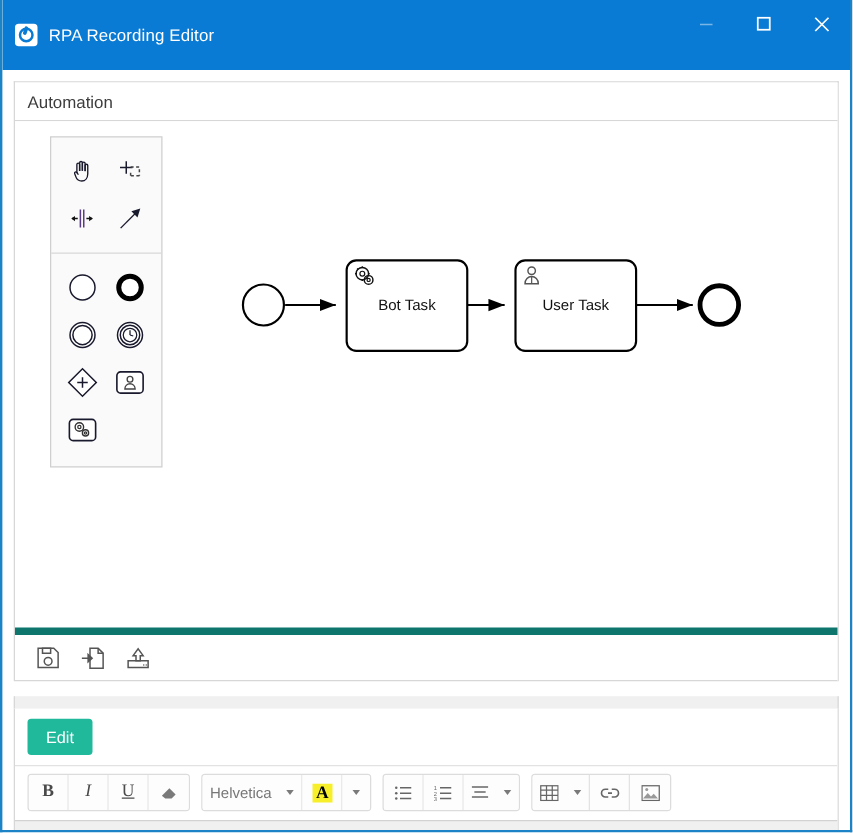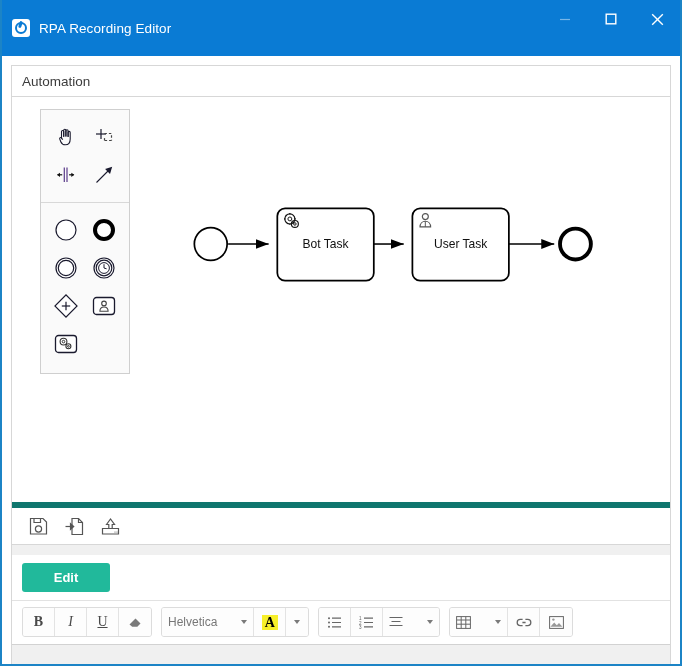--- a/index.html
+++ b/index.html
@@ -89,21 +89,21 @@
     height: 626px;
     box-sizing: border-box;
     display: flex;
     flex-direction: column;
     background: #ffffff;
     padding: 0 0 0 0;
   }
 
   
   .panel {
-    margin: 9px 9px 0 9px;
+    margin: 9px 9px 12px 9px;
     border: 1px solid #d7d7d7;
     border-bottom: none;
     background: #ffffff;
     box-sizing: border-box;
   }
   .panel-header {
     height: 30px;
     display: flex;
     align-items: center;
     padding-left: 10px;
@@ -214,23 +214,23 @@
     padding: 8px 0 8px 10px;
     background: #ffffff;
   }
   .edit-button {
     background: #21b99b;
     color: #ffffff;
     border: none;
     border-radius: 3px;
     font-family: "Liberation Sans", sans-serif;
     font-size: 13px;
-    font-weight: bold;
+    font-weight: normal;
     padding: 7px 0;
-    width: 88px;
+    width: 52px;
     cursor: default;
   }
 
   .rte-toolbar {
     display: flex;
     align-items: center;
     gap: 9px;
     padding: 6px 10px 7px 10px;
     border-top: 1px solid #e2e2e2;
     background: #ffffff;
@@ -251,21 +251,21 @@
     justify-content: center;
     border-right: 1px solid #e3e3e3;
     background: #fdfdfd;
     color: #4a4a4a;
     font-size: 13px;
     cursor: default;
     box-sizing: border-box;
     padding: 0 6px;
   }
   .rte-btn:last-child { border-right: none; }
-  .rte-btn.wide { min-width: 70px; gap: 24px; color:#777; font-size:12px;}
+  .rte-btn.wide { min-width: 70px; gap: 12px; color:#777; font-size:12px;}
   .rte-btn.narrow { min-width: 22px; padding: 0 4px; }
   .rte-btn b { font-family: "Liberation Serif", serif; font-size: 14px; }
   .rte-btn i { font-family: "Liberation Serif", serif; font-size: 14px; }
   .rte-btn u { font-family: "Liberation Serif", serif; font-size: 14px; }
   .hl-a {
     background: #f7ef2a;
     color: #000000;
     font-weight: bold;
     font-family: "Liberation Serif", serif;
     font-size: 14px;

